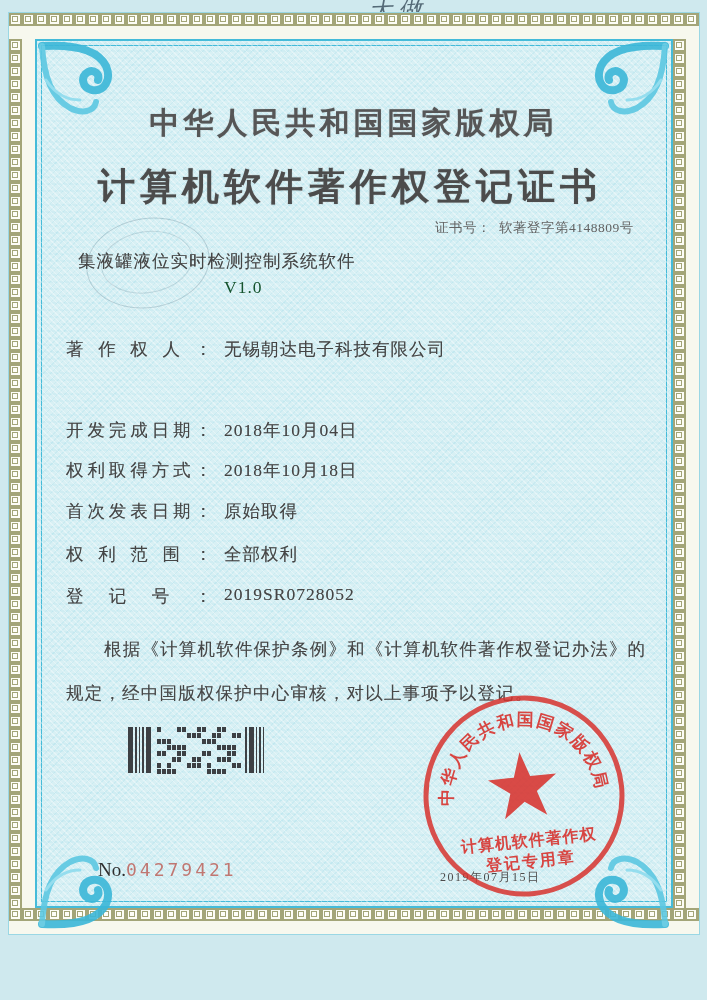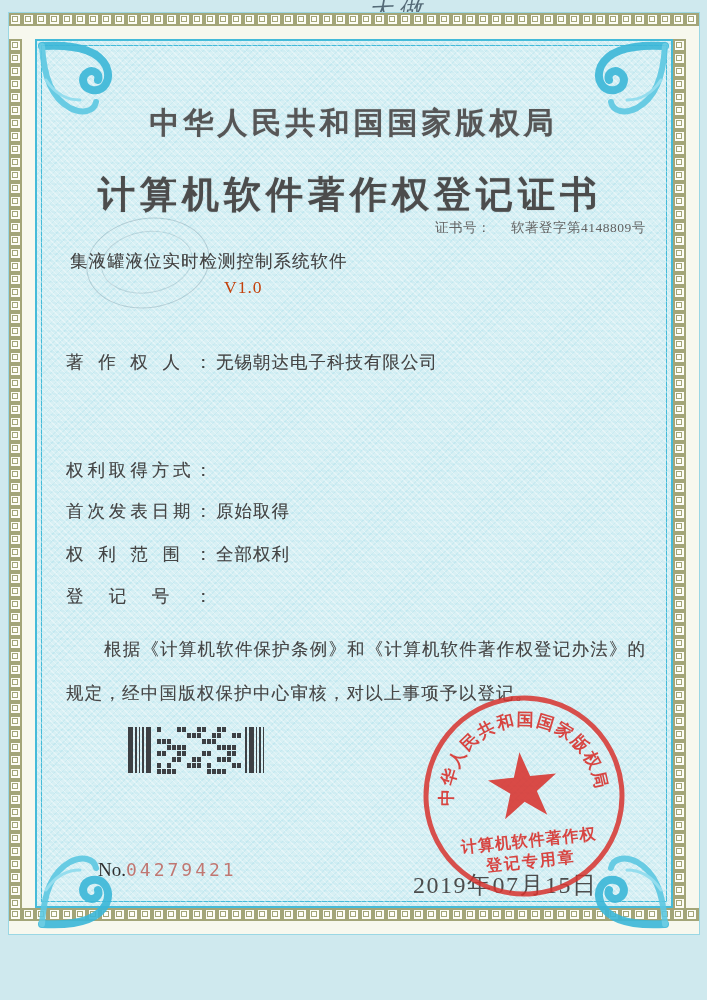--- a/index.html
+++ b/index.html
@@ -32,39 +32,39 @@
   }
   .corner{position:absolute;width:92px;height:92px;opacity:.9;}
   .corner.tl{left:36px;top:40px;}
   .corner.tr{right:36px;top:40px;transform:scaleX(-1);}
   .corner.bl{left:36px;bottom:70px;transform:scaleY(-1);}
   .corner.br{right:36px;bottom:70px;transform:scale(-1,-1);}
   
   .abs{position:absolute;white-space:nowrap;}
   .handwriting{left:368px;top:-6px;font-size:24px;color:rgba(62,84,97,.85);transform:rotate(-3deg);font-style:italic;letter-spacing:6px;}
   .authority{left:0;top:103px;width:707px;text-align:center;font-size:30px;font-weight:bold;letter-spacing:4px;color:#565656;text-shadow:0 0 1px rgba(90,90,90,.45);}
-  .cert-title{left:0;top:170px;width:700px;text-align:center;font-size:37px;font-weight:bold;letter-spacing:5px;color:#4c4c4c;text-shadow:0 0 1px rgba(70,70,70,.5);}
+  .cert-title{left:0;top:162px;width:700px;text-align:center;font-size:37px;font-weight:bold;letter-spacing:5px;color:#4c4c4c;text-shadow:0 0 1px rgba(70,70,70,.5);}
   .certno{left:435px;top:219px;font-size:13.5px;color:#636363;letter-spacing:.5px;}
-  .certno .v{margin-left:20px;font-family:Liberation Serif, serif;}
+  .certno .v{margin-left:8px;font-family:Liberation Serif, serif;}
   .row{position:absolute;left:66px;display:flex;font-size:17.5px;color:#454545;text-shadow:0 0 .6px rgba(70,70,70,.4);}
   .row .lbl{display:inline-block;width:146px;text-align:justify;text-align-last:justify;flex:none;}
-  .row .val{margin-left:4px;letter-spacing:1px;text-align:center;}
-  .val2{left:224px;font-size:17.5px;color:#c2410c;letter-spacing:1px;}
+  .row .val{margin-left:12px;letter-spacing:1px;text-align:center;}
+  .val2{left:224px;font-size:17.5px;color:#14532d;letter-spacing:1px;}
   .stmt{position:absolute;font-size:17.5px;color:#474747;letter-spacing:1.2px;text-shadow:0 0 .6px rgba(70,70,70,.4);}
   .watermark{left:86px;top:218px;width:122px;height:88px;border:1px solid rgba(100,135,150,.32);border-radius:50%;transform:rotate(-9deg);}
   .watermark::before{content:"";position:absolute;left:14px;top:12px;right:16px;bottom:14px;border:1px solid rgba(100,135,150,.25);border-radius:50%;}
   
   .barcode{left:128px;top:727px;width:176px;height:46px;display:flex;align-items:stretch;}
   .bc-bar{flex:none;background:#3d4044;margin-right:2px;}
   .bc-grid{flex:none;display:grid;grid-template-columns:repeat(17,4px);grid-auto-rows:5px;gap:1px;margin:0 4px;align-content:center;}
   .bc-cell{width:4px;height:5px;}
   .bc-on{background:#3d4044;}
   
   .seal{left:418px;top:690px;width:212px;height:212px;transform:rotate(-6deg);}
-  .issue-date{left:413px;top:869px;font-size:24px;color:#4c4c4c;letter-spacing:1.5px;}
+  .issue-date{left:440px;top:869px;font-size:12px;color:#4c4c4c;letter-spacing:1.5px;}
   .serial{left:98px;top:859px;font-size:19px;color:#2f2f2f;}
   .serial .num{font-family:"DejaVu Sans Mono","Liberation Mono",monospace;color:#bb5a52;opacity:.8;letter-spacing:3px;font-size:18px;}
 </style>
 </head>
 <body>
 
 <div class="page">
 
   <div class="abs handwriting">大做</div>
 
@@ -349,42 +349,48 @@
   <div class="abs cert-title">计算机软件著作权登记证书</div>
   <div class="abs certno">
     <span>证书号：</span><span class="v">软著登字第4148809号</span>
   </div>
 
   <div class="row" style="top:249px">
     <span class="val">集液罐液位实时检测控制系统软件</span>
   </div>
   <div class="abs val2" style="top:277px">V1.0</div>
 
-  <div class="row" style="top:350px">
+  <div class="row" style="top:337px">
     <span class="lbl">著作权人：</span>
     <span class="val">无锡朝达电子科技有限公司</span>
   </div>
 
+  <div class="row" style="top:418px">
+    <span class="lbl">开发完成日期：</span>
+    <span class="val">2018年10月04日</span>
+  </div>
 
   <div class="row" style="top:458px">
     <span class="lbl">权利取得方式：</span>
+    <span class="val">2018年10月18日</span>
   </div>
 
   <div class="row" style="top:499px">
     <span class="lbl">首次发表日期：</span>
     <span class="val">原始取得</span>
   </div>
 
   <div class="row" style="top:542px">
     <span class="lbl">权利范围：</span>
     <span class="val">全部权利</span>
   </div>
 
   <div class="row" style="top:584px">
     <span class="lbl">登记号：</span>
+    <span class="val">2019SR0728052</span>
   </div>
 
   <div class="stmt" style="left:66px;top:681px">规定，经中国版权保护中心审核，对以上事项予以登记。</div>
   <div class="stmt" style="left:104px;top:637px">根据《计算机软件保护条例》和《计算机软件著作权登记办法》的</div>
 
   <div class="abs barcode" id="barcode">
       <div class="bc-bar" style="width: 5px;"></div>
       <div class="bc-bar" style="width: 2px;"></div>
       <div class="bc-bar" style="width: 1px;"></div>
       <div class="bc-bar" style="width: 2px;"></div>

